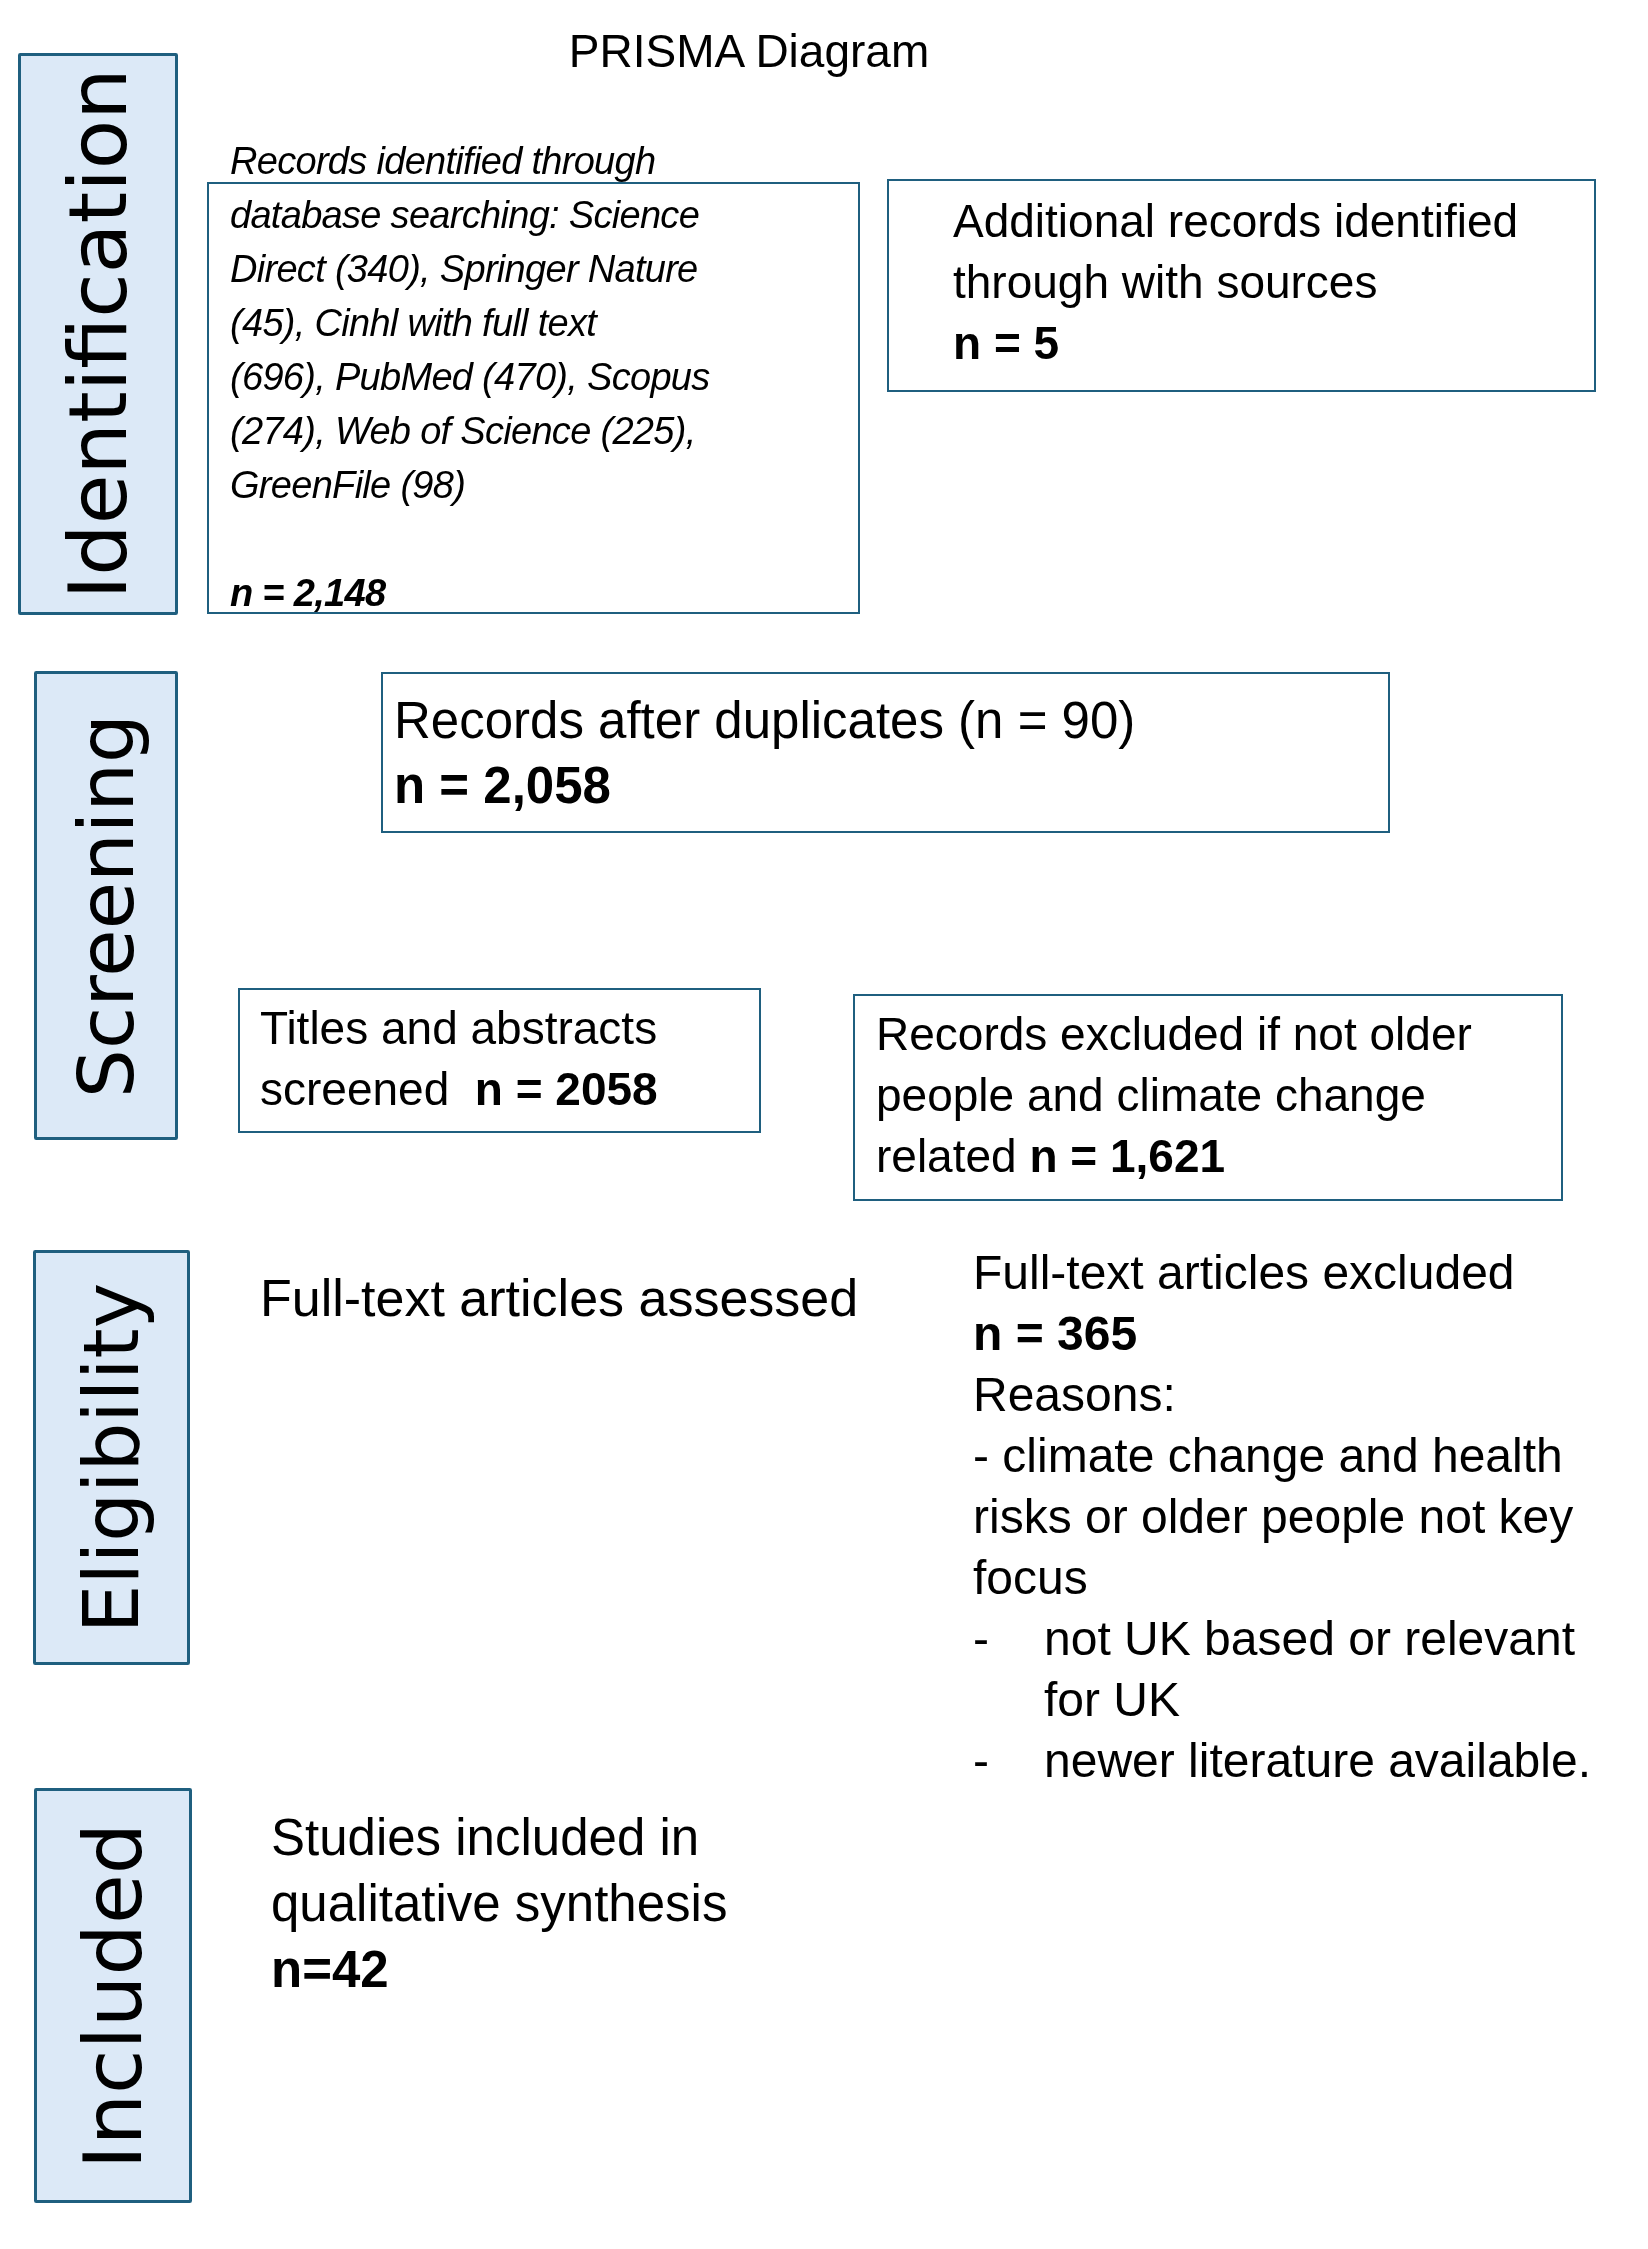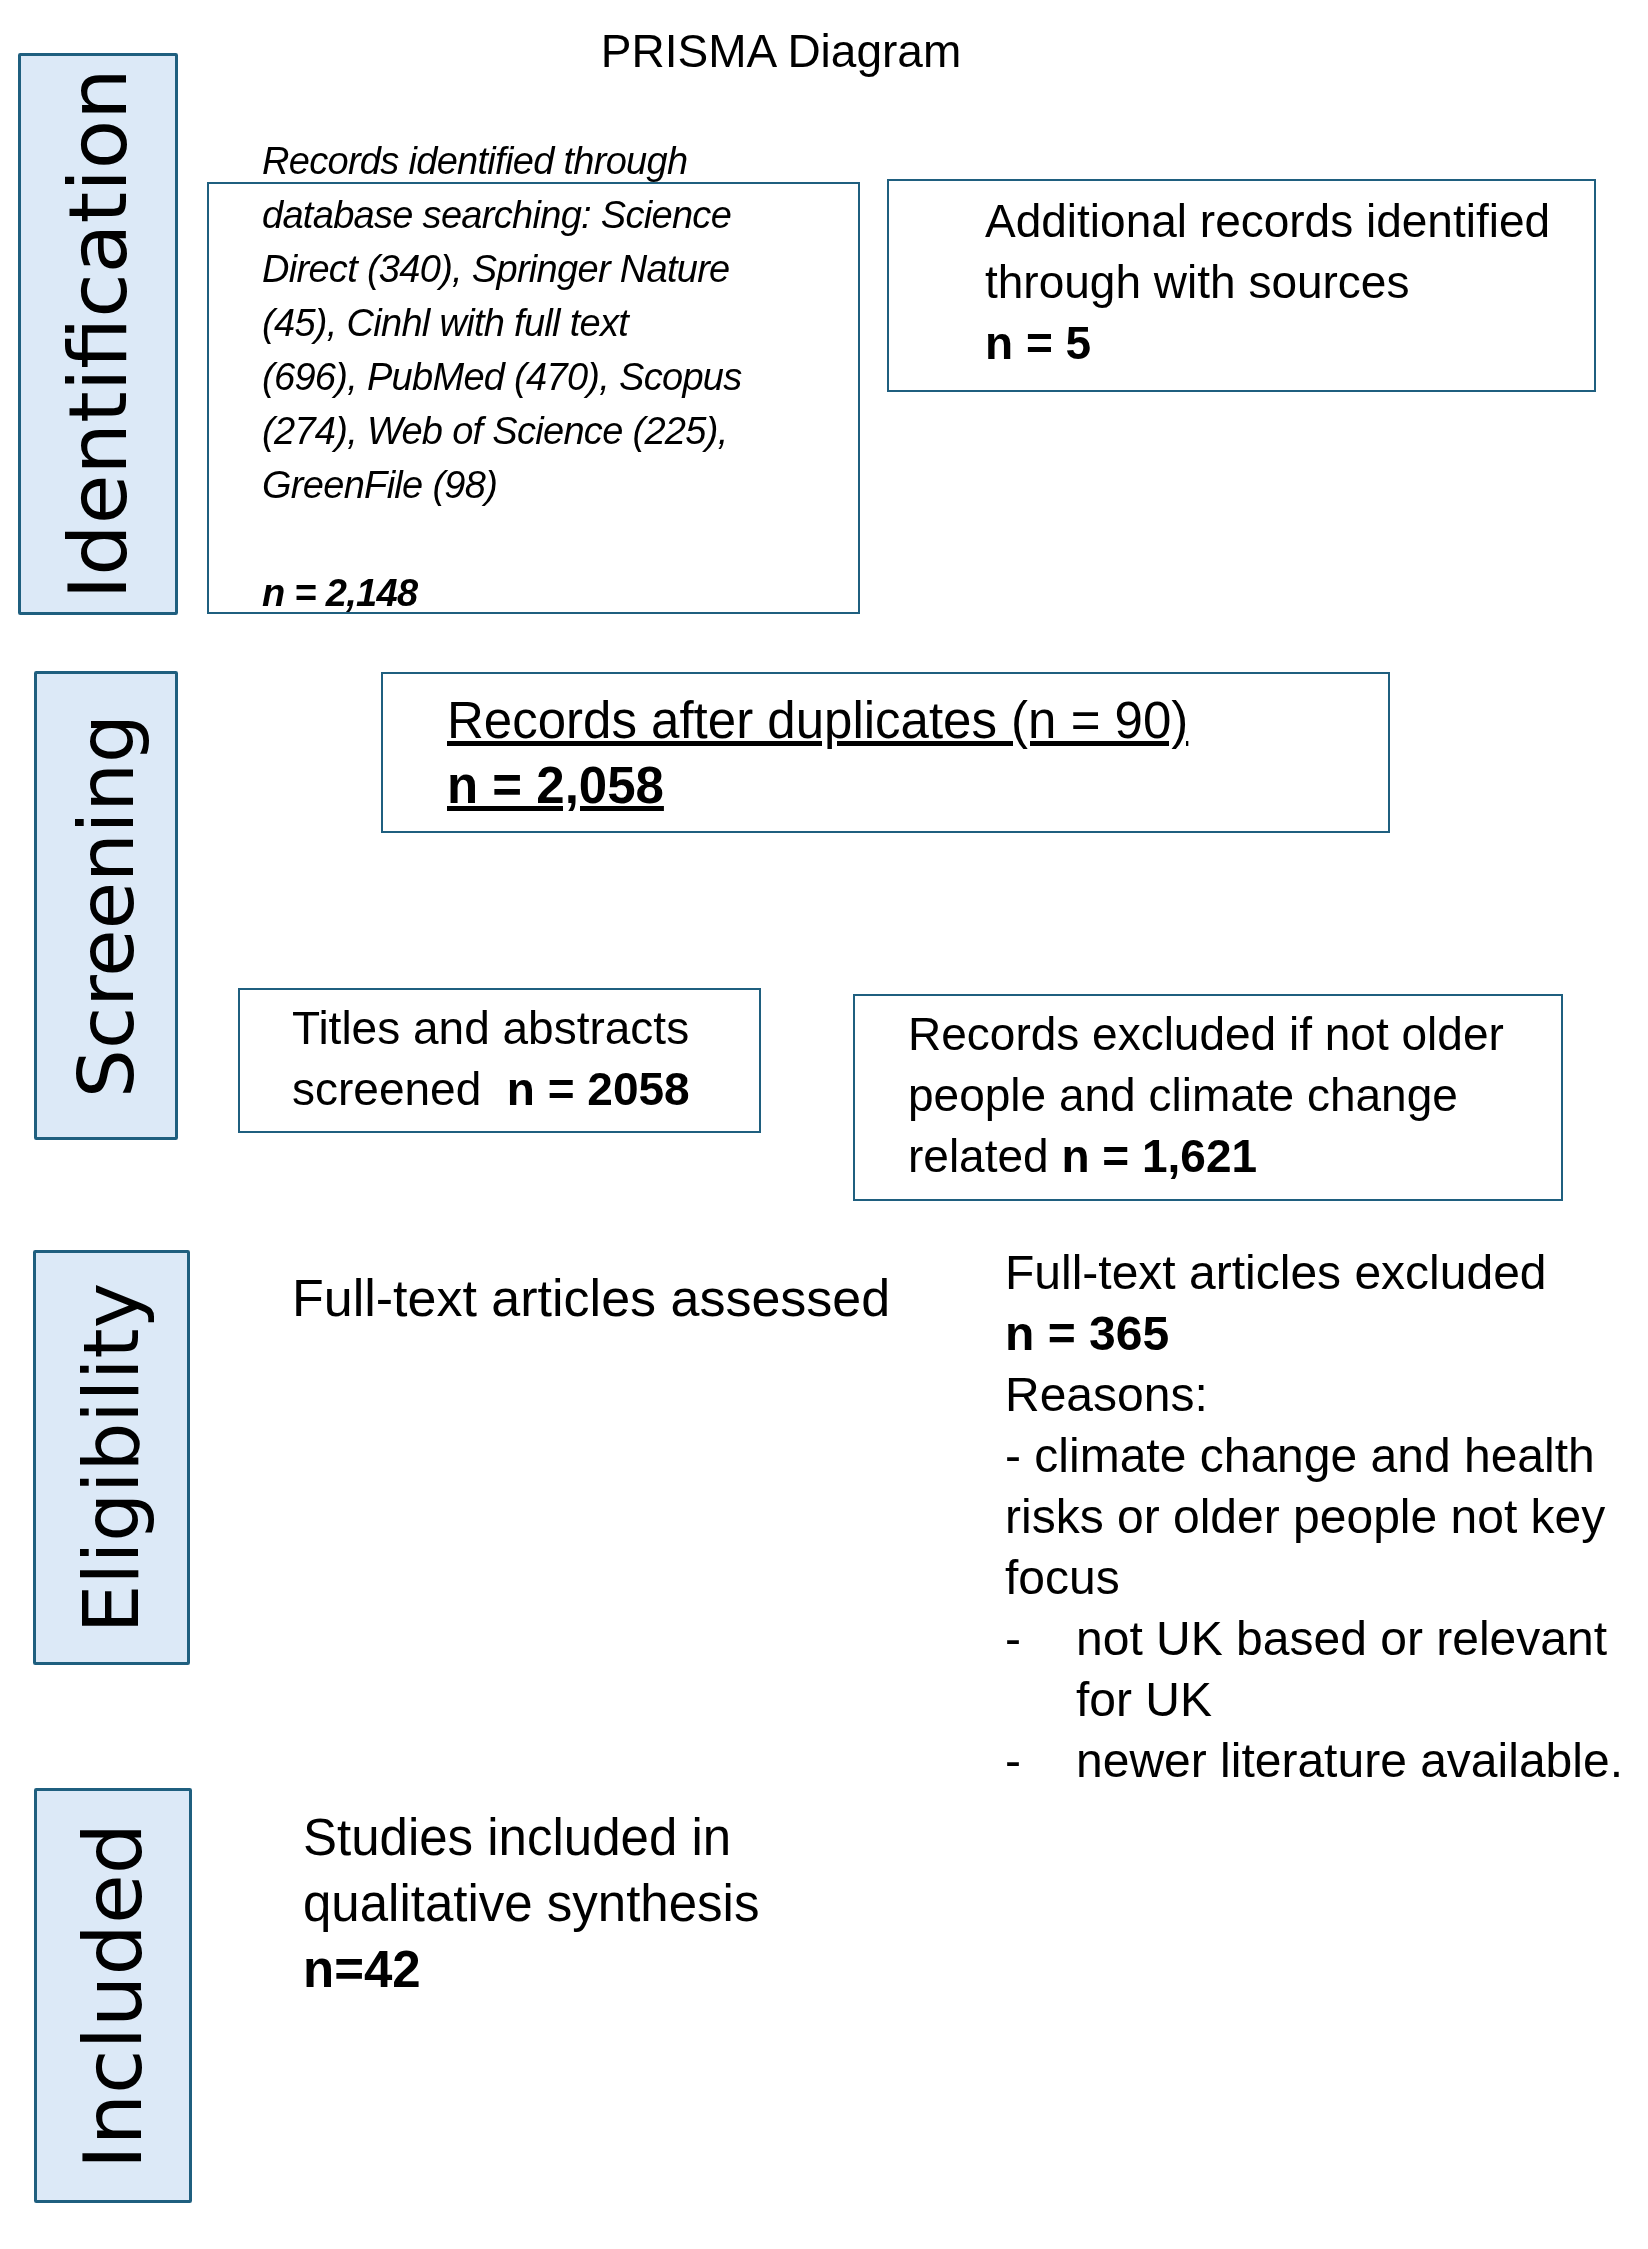--- a/index.html
+++ b/index.html
@@ -1,18 +1,18 @@
 <!DOCTYPE html>
 <html style="font-size:11.6px"><head>
 <meta charset="utf-8">
 <style>
   html, body { margin:0; padding:0; background:#ffffff; }
   body { width:1648px; height:2250px; position:relative; overflow:hidden;
          font-family:"Liberation Sans", sans-serif; color:#000; }
-  .abs { position:absolute;padding-left:32px; }
+  .abs { position:absolute; }
   .title { left:0; width:1498px; top:21.7px; text-align:center; font-size:46px; line-height:58px; }
   .stage { background:#dce9f7; border:3.6px solid #1f5f7f; border-radius:2.2px; box-sizing:border-box; }
   .stage-label { position:absolute; left:50%; top:50%; white-space:nowrap;
                  transform:translate(-50%,-50%) rotate(-90deg); font-family:"DejaVu Sans", sans-serif; }
   .box { border:2.2px solid #1f5f7f; box-sizing:border-box; background:transparent; }
   .b { font-weight:bold; }
   .cond { font-family:"Liberation Sans Narrow", "Liberation Sans", sans-serif; letter-spacing:-0.7px; }
   .reason-item { display:flex; }
   .reason-item .dash { width:71px; flex:none; }
 </style>
@@ -48,21 +48,21 @@
 </div>
 
 <div class="abs box" style="left:887px; top:179px; width:709px; height:213px;"></div>
 <div class="abs" style="left:908px; top:191px; width:679px; font-size:46px; line-height:61px;margin-left:45px;">
   <div>Additional records identified</div>
   <div>through with sources</div>
   <div class="b">n = 5</div>
 </div>
 
 <div class="abs box" style="left:381px; top:672px; width:1009px; height:161px;"></div>
-<div class="abs" style="left:415px; top:688px; width:975px; font-size:51px; line-height:65px;text-decoration:underline;">
+<div class="abs" style="left:394px; top:688px; width:975px; font-size:51px; line-height:65px;">
   <div>Records after duplicates (n = 90)</div>
   <div class="b">n = 2,058</div>
 </div>
 
 <div class="abs box" style="left:238px; top:988px; width:523px; height:145px;"></div>
 <div class="abs" style="left:260px; top:998px; width:498px; font-size:46px; line-height:61px;">
   <div>Titles and abstracts</div>
   <div><span style="white-space:pre;">screened  </span><span class="b">n = 2058</span></div>
 </div>
 

